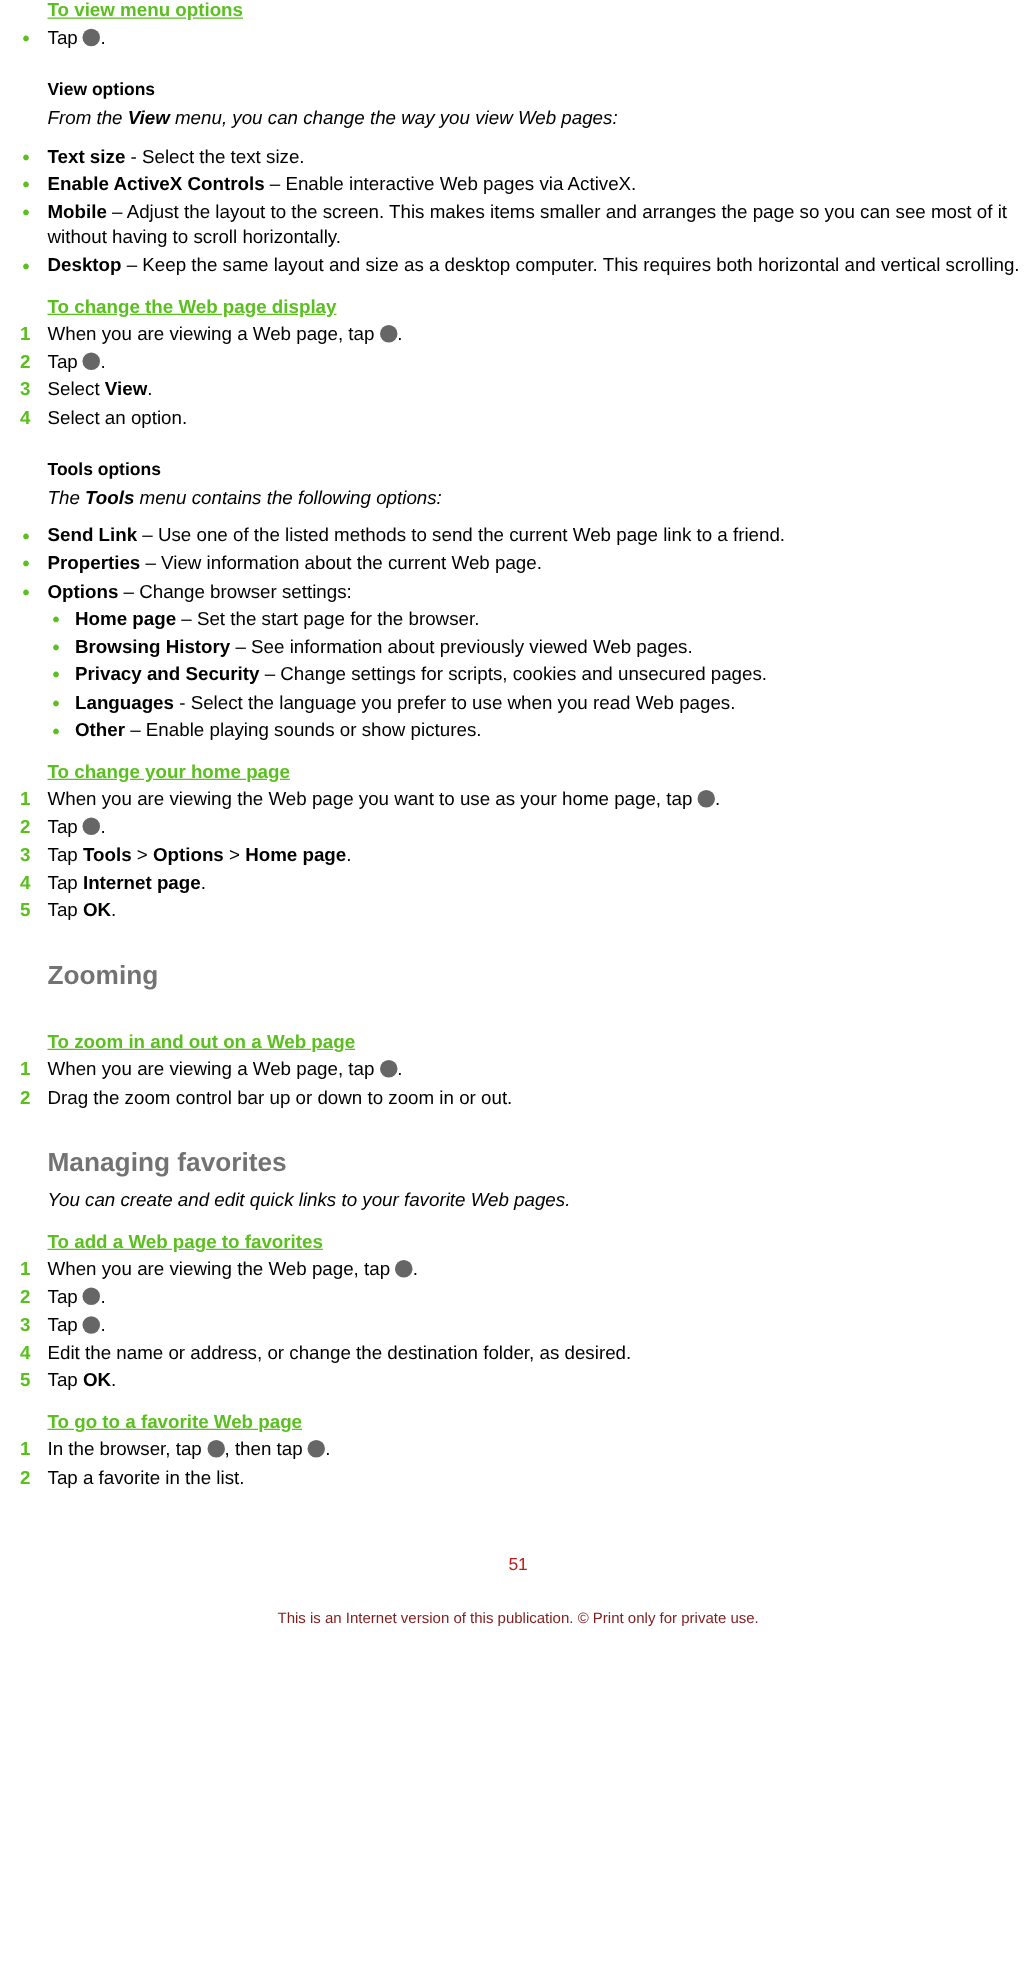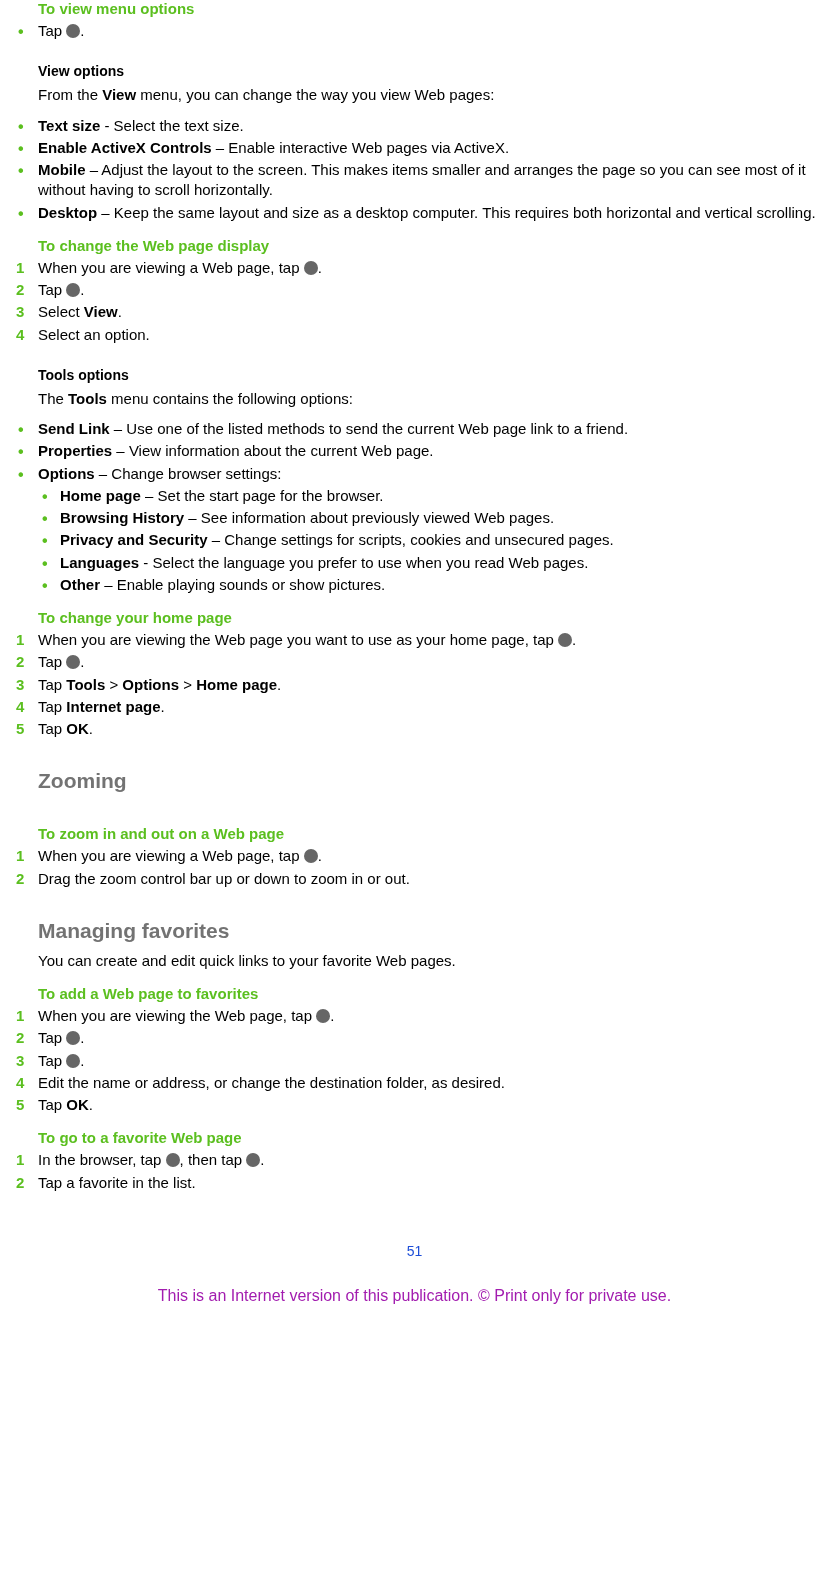--- a/index.html
+++ b/index.html
@@ -12,36 +12,38 @@
     width: 829px;
   }
   .page {
     padding: 0 10px 0 10px;
   }
   .green-heading {
     color: #5bbf1f;
     font-weight: bold;
     font-size: 15px;
     margin: 14px 0 4px 28px;
+    text-decoration: underline;
   }
   .section-heading {
     font-weight: bold;
     font-size: 14px;
     margin: 22px 0 6px 28px;
     color: #000;
   }
   .section-heading-large {
     font-weight: bold;
     font-size: 21px;
     margin: 30px 0 8px 28px;
     color: #737373;
   }
   .body-text {
     margin: 0 0 10px 28px;
     line-height: 1.35;
+    font-style: italic;
   }
   .bullet-list {
     list-style: none;
     padding: 0;
     margin: 0;
   }
   .bullet-item {
     position: relative;
     padding-left: 28px;
     margin: 0 0 2px 0;
@@ -108,26 +110,26 @@
     position: relative;
     top: -1px;
   }
   .bold { font-weight: bold; }
   .footer {
     text-align: center;
     margin-top: 50px;
     padding-bottom: 14px;
   }
   .page-num {
-    color: #1d4ed8;
+    color: #b91c1c;
     font-size: 14px;
   }
   .footer-note {
-    color: #a21caf;
-    font-size: 16px;
+    color: #7f1d1d;
+    font-size: 12px;
     margin-top: 28px;
   }
 </style>
 </head>
 <body>
 
 <div class="page">
 
   <div class="green-heading" style="margin-top:0;">To view menu options</div>
   <ul class="bullet-list">

